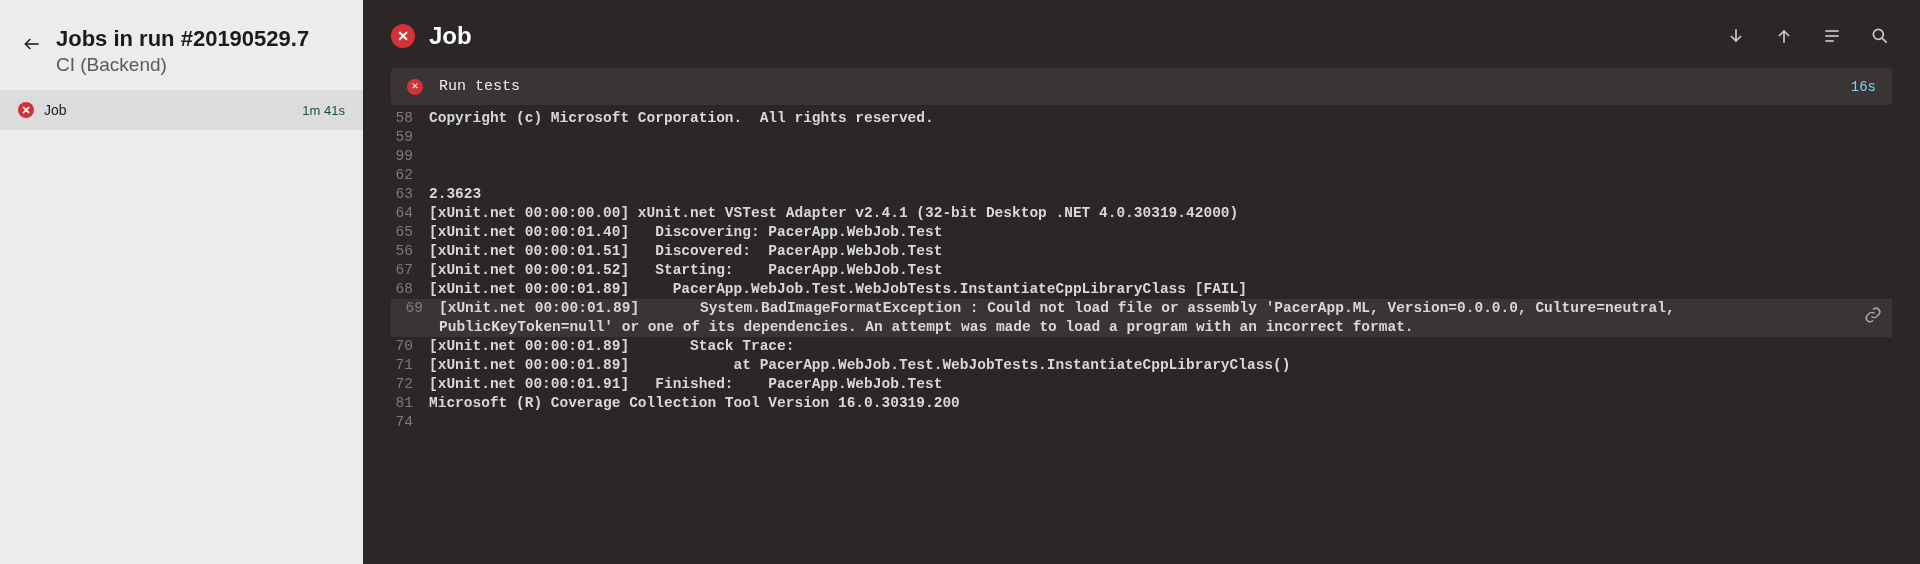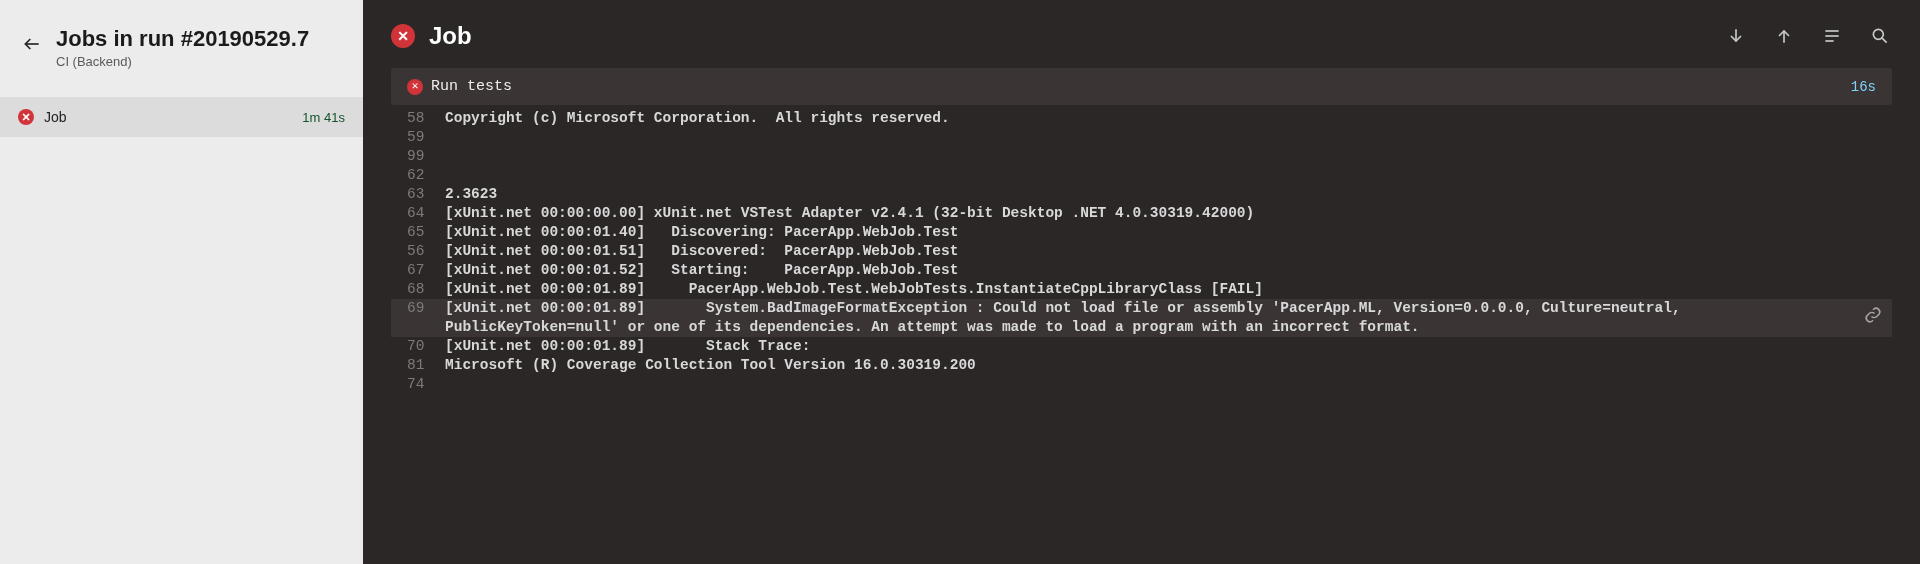--- a/index.html
+++ b/index.html
@@ -10,36 +10,36 @@
   .sidebar {
     width: 363px;
     height: 100%;
     background: #ececec;
     display: flex;
     flex-direction: column;
   }
   .sidebar-header {
     display: flex;
     align-items: flex-start;
-    padding: 26px 20px 28px 20px;
+    padding: 26px 20px 14px 20px;
     gap: 12px;
   }
   .back-btn {
     width: 24px; height: 24px;
     display: flex; align-items: center; justify-content: center;
     cursor: pointer;
     margin-top: 6px;
   }
   .back-btn svg { stroke: #262626; }
   .header-text { display: flex; flex-direction: column; }
   .header-title {
     font-size: 22px; font-weight: 600; color: #1b1b1b;
   }
   .header-sub {
-    font-size: 13px; color: #5a5a5a; margin-top: 2px;
+    font-size: 19px; color: #5a5a5a; margin-top: 2px;
   }
 
   .job-list { width: 100%; }
   .job-row {
     display: flex; align-items: center;
     height: 40px;
     padding: 0 18px;
     background: #dcdcdc;
     cursor: pointer;
     gap: 10px;
@@ -90,47 +90,47 @@
   .step-bar {
     margin: 0 28px;
     background: #3a3534;
     border-radius: 3px;
     display: flex; align-items: center;
     padding: 10px 16px;
     font-family: Consolas, "Courier New", monospace;
     cursor: pointer;
   }
   .step-bar .status-dot { width: 16px; height:16px; font-size:11px; }
-  .step-name { margin-left: 8px; font-size: 15px; color: #eee; }
+  .step-name { margin-left: 16px; font-size: 15px; color: #eee; }
   .step-dur  { margin-left: auto; font-size: 14px; color: #7dd3fc; }
 
   
   .log {
     margin: 4px 28px 0 28px;
     font-family: Consolas, "Courier New", monospace;
     font-size: 14.5px;
     line-height: 19px;
     color: #d8d8d8;
     overflow: hidden;
   }
   .log-row {
     display: flex;
     align-items: flex-start;
     position: relative;
     white-space: pre-wrap;
     word-break: break-word;
   }
-  .log-row.hi { background: #3a3534; }
+  .log-row.hi { background: #3a3534; padding-left: 10px; }
   .ln {
     width: 38px;
+    text-align: right;
     color: #7d7a78;
     flex-shrink: 0;
     padding-right: 16px;
     user-select: none;
-    margin-left: 16px;
   }
   .lt { flex: 1; padding-right: 40px; font-weight: bold; }
   .link-icon {
     position: absolute;
     right: 10px;
     top: 50%;
     transform: translateY(-50%);
     color: #a9a6a4;
     cursor: pointer;
   }
@@ -212,17 +212,19 @@
       <div class="log-row"><span class="ln">64</span><span class="lt">[xUnit.net 00:00:00.00] xUnit.net VSTest Adapter v2.4.1 (32-bit Desktop .NET 4.0.30319.42000)</span></div>
       <div class="log-row"><span class="ln">65</span><span class="lt">[xUnit.net 00:00:01.40]   Discovering: PacerApp.WebJob.Test</span></div>
       <div class="log-row"><span class="ln">56</span><span class="lt">[xUnit.net 00:00:01.51]   Discovered:  PacerApp.WebJob.Test</span></div>
       <div class="log-row"><span class="ln">67</span><span class="lt">[xUnit.net 00:00:01.52]   Starting:    PacerApp.WebJob.Test</span></div>
       <div class="log-row"><span class="ln">68</span><span class="lt">[xUnit.net 00:00:01.89]     PacerApp.WebJob.Test.WebJobTests.InstantiateCppLibraryClass [FAIL]</span></div>
       <div class="log-row hi"><span class="ln">69</span><span class="lt">[xUnit.net 00:00:01.89]       System.BadImageFormatException : Could not load file or assembly 'PacerApp.ML, Version=0.0.0.0, Culture=neutral, PublicKeyToken=null' or one of its dependencies. An attempt was made to load a program with an incorrect format.</span><span class="link-icon"><svg width="18" height="18" viewBox="0 0 24 24">
             <path d="M10 14a5 5 0 0 0 7 0l3-3a5 5 0 0 0-7-7l-1 1"></path>
             <path d="M14 10a5 5 0 0 0-7 0l-3 3a5 5 0 0 0 7 7l1-1"></path>
           </svg></span></div>
       <div class="log-row"><span class="ln">70</span><span class="lt">[xUnit.net 00:00:01.89]       Stack Trace:</span></div>
+      <div class="log-row"><span class="ln">71</span><span class="lt">[xUnit.net 00:00:01.89]            at PacerApp.WebJob.Test.WebJobTests.InstantiateCppLibraryClass()</span></div>
+      <div class="log-row"><span class="ln">72</span><span class="lt">[xUnit.net 00:00:01.91]   Finished:    PacerApp.WebJob.Test</span></div>
       <div class="log-row"><span class="ln">81</span><span class="lt">Microsoft (R) Coverage Collection Tool Version 16.0.30319.200</span></div>
       <div class="log-row"><span class="ln">74</span><span class="lt"></span></div>
     </div>
 
 </main>
 
 </body></html>

